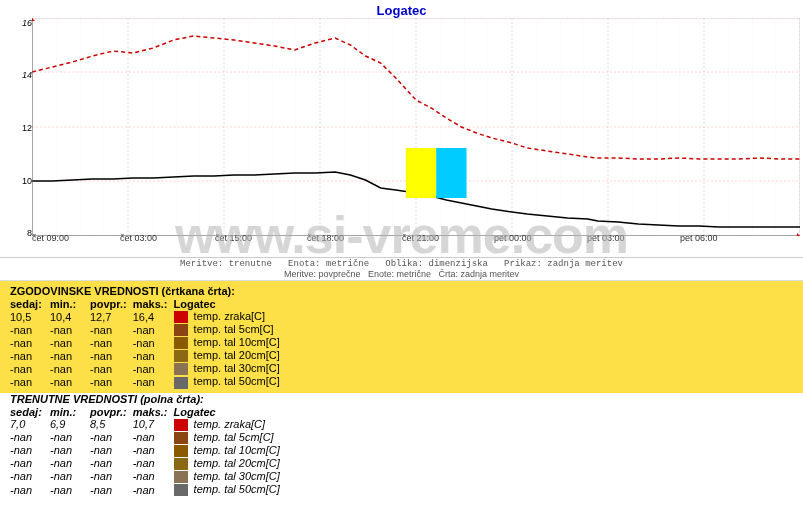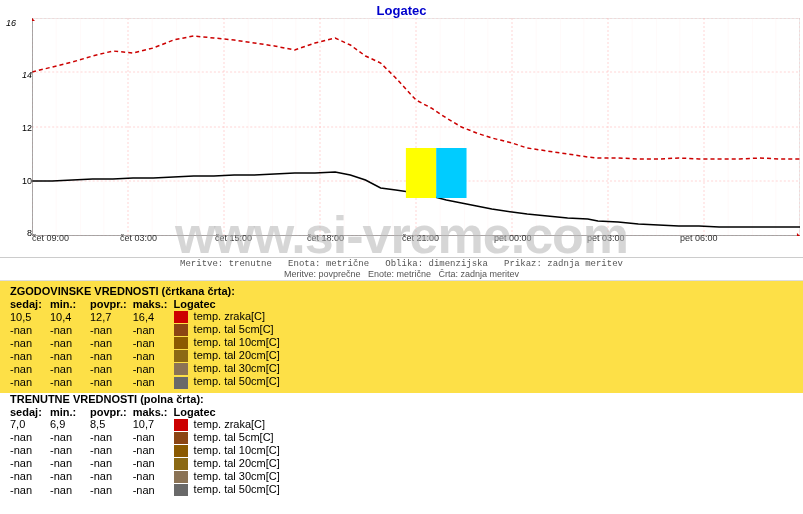--- a/index.html
+++ b/index.html
@@ -95,21 +95,21 @@
 
     <line x1="0" y1="218" x2="760" y2="218" stroke="#666" stroke-width="1"></line>
     <line x1="0" y1="0" x2="0" y2="218" stroke="#666" stroke-width="1"></line>
 
     <polygon points="757,215 760,218 757,221" fill="#cc0000"></polygon>
 
     <polygon points="-3,3 0,0 3,3" fill="#cc0000"></polygon>
   </svg>
 
   <div style="position:absolute;left:14px;top:18px;height:218px;width:18px;font-size:9px;color:#000;">
-    <span style="position:absolute;top:0px;right:16px;font-style:italic;">16</span>
+    <span style="position:absolute;top:0px;right:0;font-style:italic;">16</span>
     <span style="position:absolute;top:52px;right:0;font-style:italic;">14</span>
     <span style="position:absolute;top:105px;right:0;">12</span>
     <span style="position:absolute;top:158px;right:0;">10</span>
     <span style="position:absolute;top:210px;right:0;">8</span>
   </div>
 
   <div style="position:absolute;bottom:4px;left:32px;right:3px;height:20px;font-size:9px;color:#333;">
     <span style="position:absolute;left:0px;">čet 09:00</span>
     <span style="position:absolute;left:88px;">čet 03:00</span>
     <span style="position:absolute;left:183px;">čet 15:00</span>
@@ -202,21 +202,21 @@
       <span style="display:inline-block;width:14px;height:12px;background:#696969;vertical-align:middle;margin-right:3px;"></span>
       <span>temp. tal 50cm[C]</span>
     </td>
   </tr>
         </tbody>
     </table>
   </div>
 
 </div>
 
-<div style="padding:0px 10px 4px 10px;background:#fff;">
+<div style="padding:0px 10px 4px 10px;background:#fff;font-style:italic;">
   <div style="font-size:11px;font-weight:bold;margin-bottom:1px;">TRENUTNE VREDNOSTI (polna črta):</div>
   <table style="border-collapse:collapse;font-size:11px;">
     <thead>
       <tr>
         <td style="font-weight:bold;padding:0 6px 0 0;min-width:40px;">sedaj:</td>
         <td style="font-weight:bold;padding:0 6px 0 0;min-width:40px;">min.:</td>
         <td style="font-weight:bold;padding:0 6px 0 0;min-width:40px;">povpr.:</td>
         <td style="font-weight:bold;padding:0 6px 0 0;min-width:40px;">maks.:</td>
         <td style="font-weight:bold;padding:0;min-width:120px;">Logatec</td>
       </tr>

